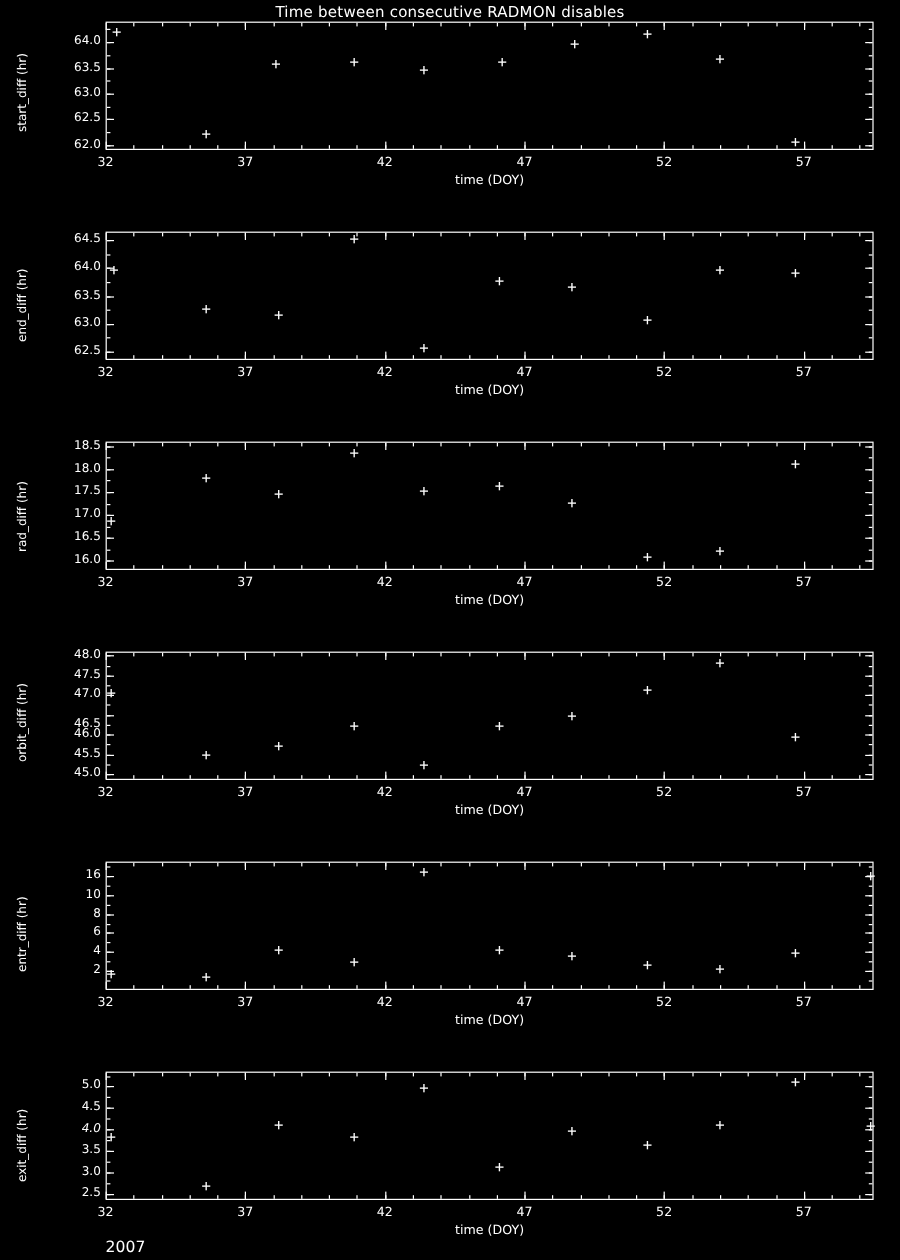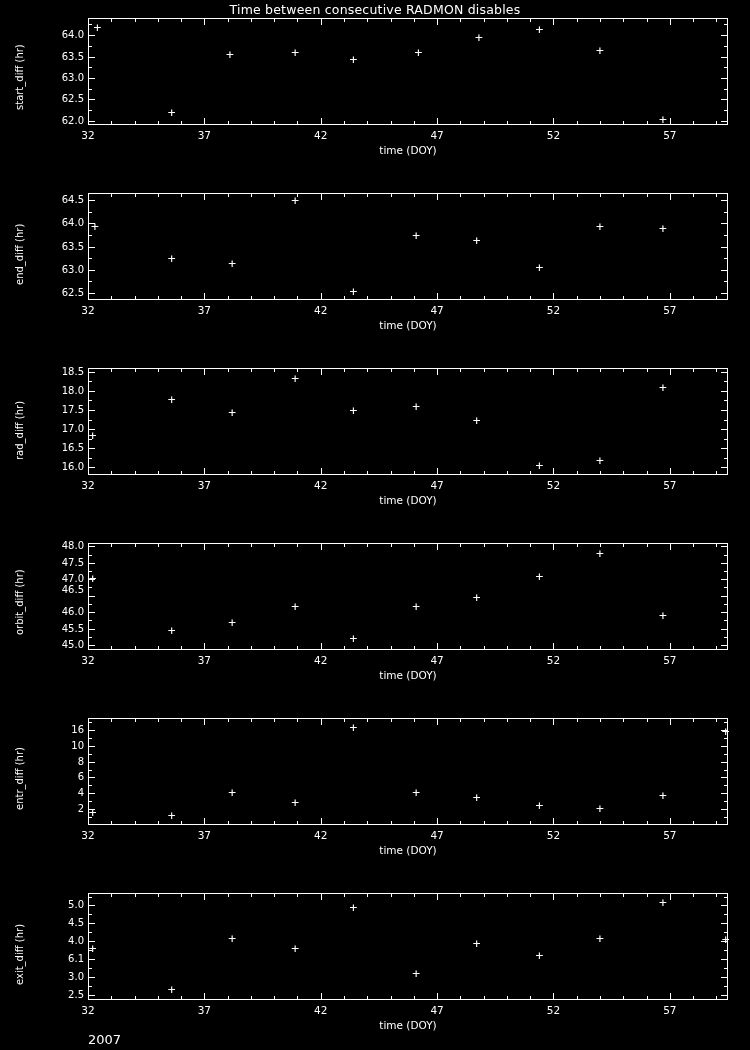--- a/index.html
+++ b/index.html
@@ -395,21 +395,21 @@
         <div class="plotbox" style="left: 88px; top: 18px; width: 640px; height: 107px;"></div>
         <div class="ytick" style="left: 40px; width: 44px; top: 114.062px;">45.0</div>
         <div class="tick" style="left: 89px; top: 120.062px; width: 6px; height: 1px;"></div>
         <div class="tick" style="left: 721px; top: 120.062px; width: 6px; height: 1px;"></div>
         <div class="ytick" style="left: 40px; width: 44px; top: 97.6px;">45.5</div>
         <div class="tick" style="left: 89px; top: 103.6px; width: 6px; height: 1px;"></div>
         <div class="tick" style="left: 721px; top: 103.6px; width: 6px; height: 1px;"></div>
         <div class="ytick" style="left: 40px; width: 44px; top: 81.1385px;">46.0</div>
         <div class="tick" style="left: 89px; top: 87.1385px; width: 6px; height: 1px;"></div>
         <div class="tick" style="left: 721px; top: 87.1385px; width: 6px; height: 1px;"></div>
-        <div class="ytick" style="left: 40px; width: 44px; top: 59px;">46.5</div>
+        <div class="ytick" style="left: 40px; width: 44px; top: 73px;">46.5</div>
         <div class="tick" style="left: 89px; top: 70.6769px; width: 6px; height: 1px;"></div>
         <div class="tick" style="left: 721px; top: 70.6769px; width: 6px; height: 1px;"></div>
         <div class="ytick" style="left: 40px; width: 44px; top: 48.2154px;">47.0</div>
         <div class="tick" style="left: 89px; top: 54.2154px; width: 6px; height: 1px;"></div>
         <div class="tick" style="left: 721px; top: 54.2154px; width: 6px; height: 1px;"></div>
         <div class="ytick" style="left: 40px; width: 44px; top: 31.7538px;">47.5</div>
         <div class="tick" style="left: 89px; top: 37.7538px; width: 6px; height: 1px;"></div>
         <div class="tick" style="left: 721px; top: 37.7538px; width: 6px; height: 1px;"></div>
         <div class="ytick" style="left: 40px; width: 44px; top: 15.2923px;">48.0</div>
         <div class="tick" style="left: 89px; top: 21.2923px; width: 6px; height: 1px;"></div>
@@ -658,24 +658,24 @@
         <div class="marker" style="left: 725.673px; top: 31.4741px;">+</div>
       </div>
       <div class="panel" style="position: absolute; left: 0px; top: 875px;">
         <div class="plotbox" style="left: 88px; top: 18px; width: 640px; height: 107px;"></div>
         <div class="ytick" style="left: 40px; width: 44px; top: 113.65px;">2.5</div>
         <div class="tick" style="left: 89px; top: 119.65px; width: 6px; height: 1px;"></div>
         <div class="tick" style="left: 721px; top: 119.65px; width: 6px; height: 1px;"></div>
         <div class="ytick" style="left: 40px; width: 44px; top: 95.8167px;">3.0</div>
         <div class="tick" style="left: 89px; top: 101.817px; width: 6px; height: 1px;"></div>
         <div class="tick" style="left: 721px; top: 101.817px; width: 6px; height: 1px;"></div>
-        <div class="ytick" style="left: 40px; width: 44px; top: 77.9833px;">6.1</div>
+        <div class="ytick" style="left: 40px; width: 44px; top: 77.9833px;">3.5</div>
         <div class="tick" style="left: 89px; top: 83.9833px; width: 6px; height: 1px;"></div>
         <div class="tick" style="left: 721px; top: 83.9833px; width: 6px; height: 1px;"></div>
-        <div class="ytick" style="left: 40px; width: 44px; top: 60.15px;">4.0</div>
+        <div class="ytick" style="left: 40px; width: 44px; top: 60.15px; font-style: italic;">4.0</div>
         <div class="tick" style="left: 89px; top: 66.15px; width: 6px; height: 1px;"></div>
         <div class="tick" style="left: 721px; top: 66.15px; width: 6px; height: 1px;"></div>
         <div class="ytick" style="left: 40px; width: 44px; top: 42.3167px;">4.5</div>
         <div class="tick" style="left: 89px; top: 48.3167px; width: 6px; height: 1px;"></div>
         <div class="tick" style="left: 721px; top: 48.3167px; width: 6px; height: 1px;"></div>
         <div class="ytick" style="left: 40px; width: 44px; top: 24.4833px;">5.0</div>
         <div class="tick" style="left: 89px; top: 30.4833px; width: 6px; height: 1px;"></div>
         <div class="tick" style="left: 721px; top: 30.4833px; width: 6px; height: 1px;"></div>
         <div class="tick" style="left: 89px; top: 119.65px; width: 3px; height: 1px;"></div>
         <div class="tick" style="left: 724px; top: 119.65px; width: 3px; height: 1px;"></div>

